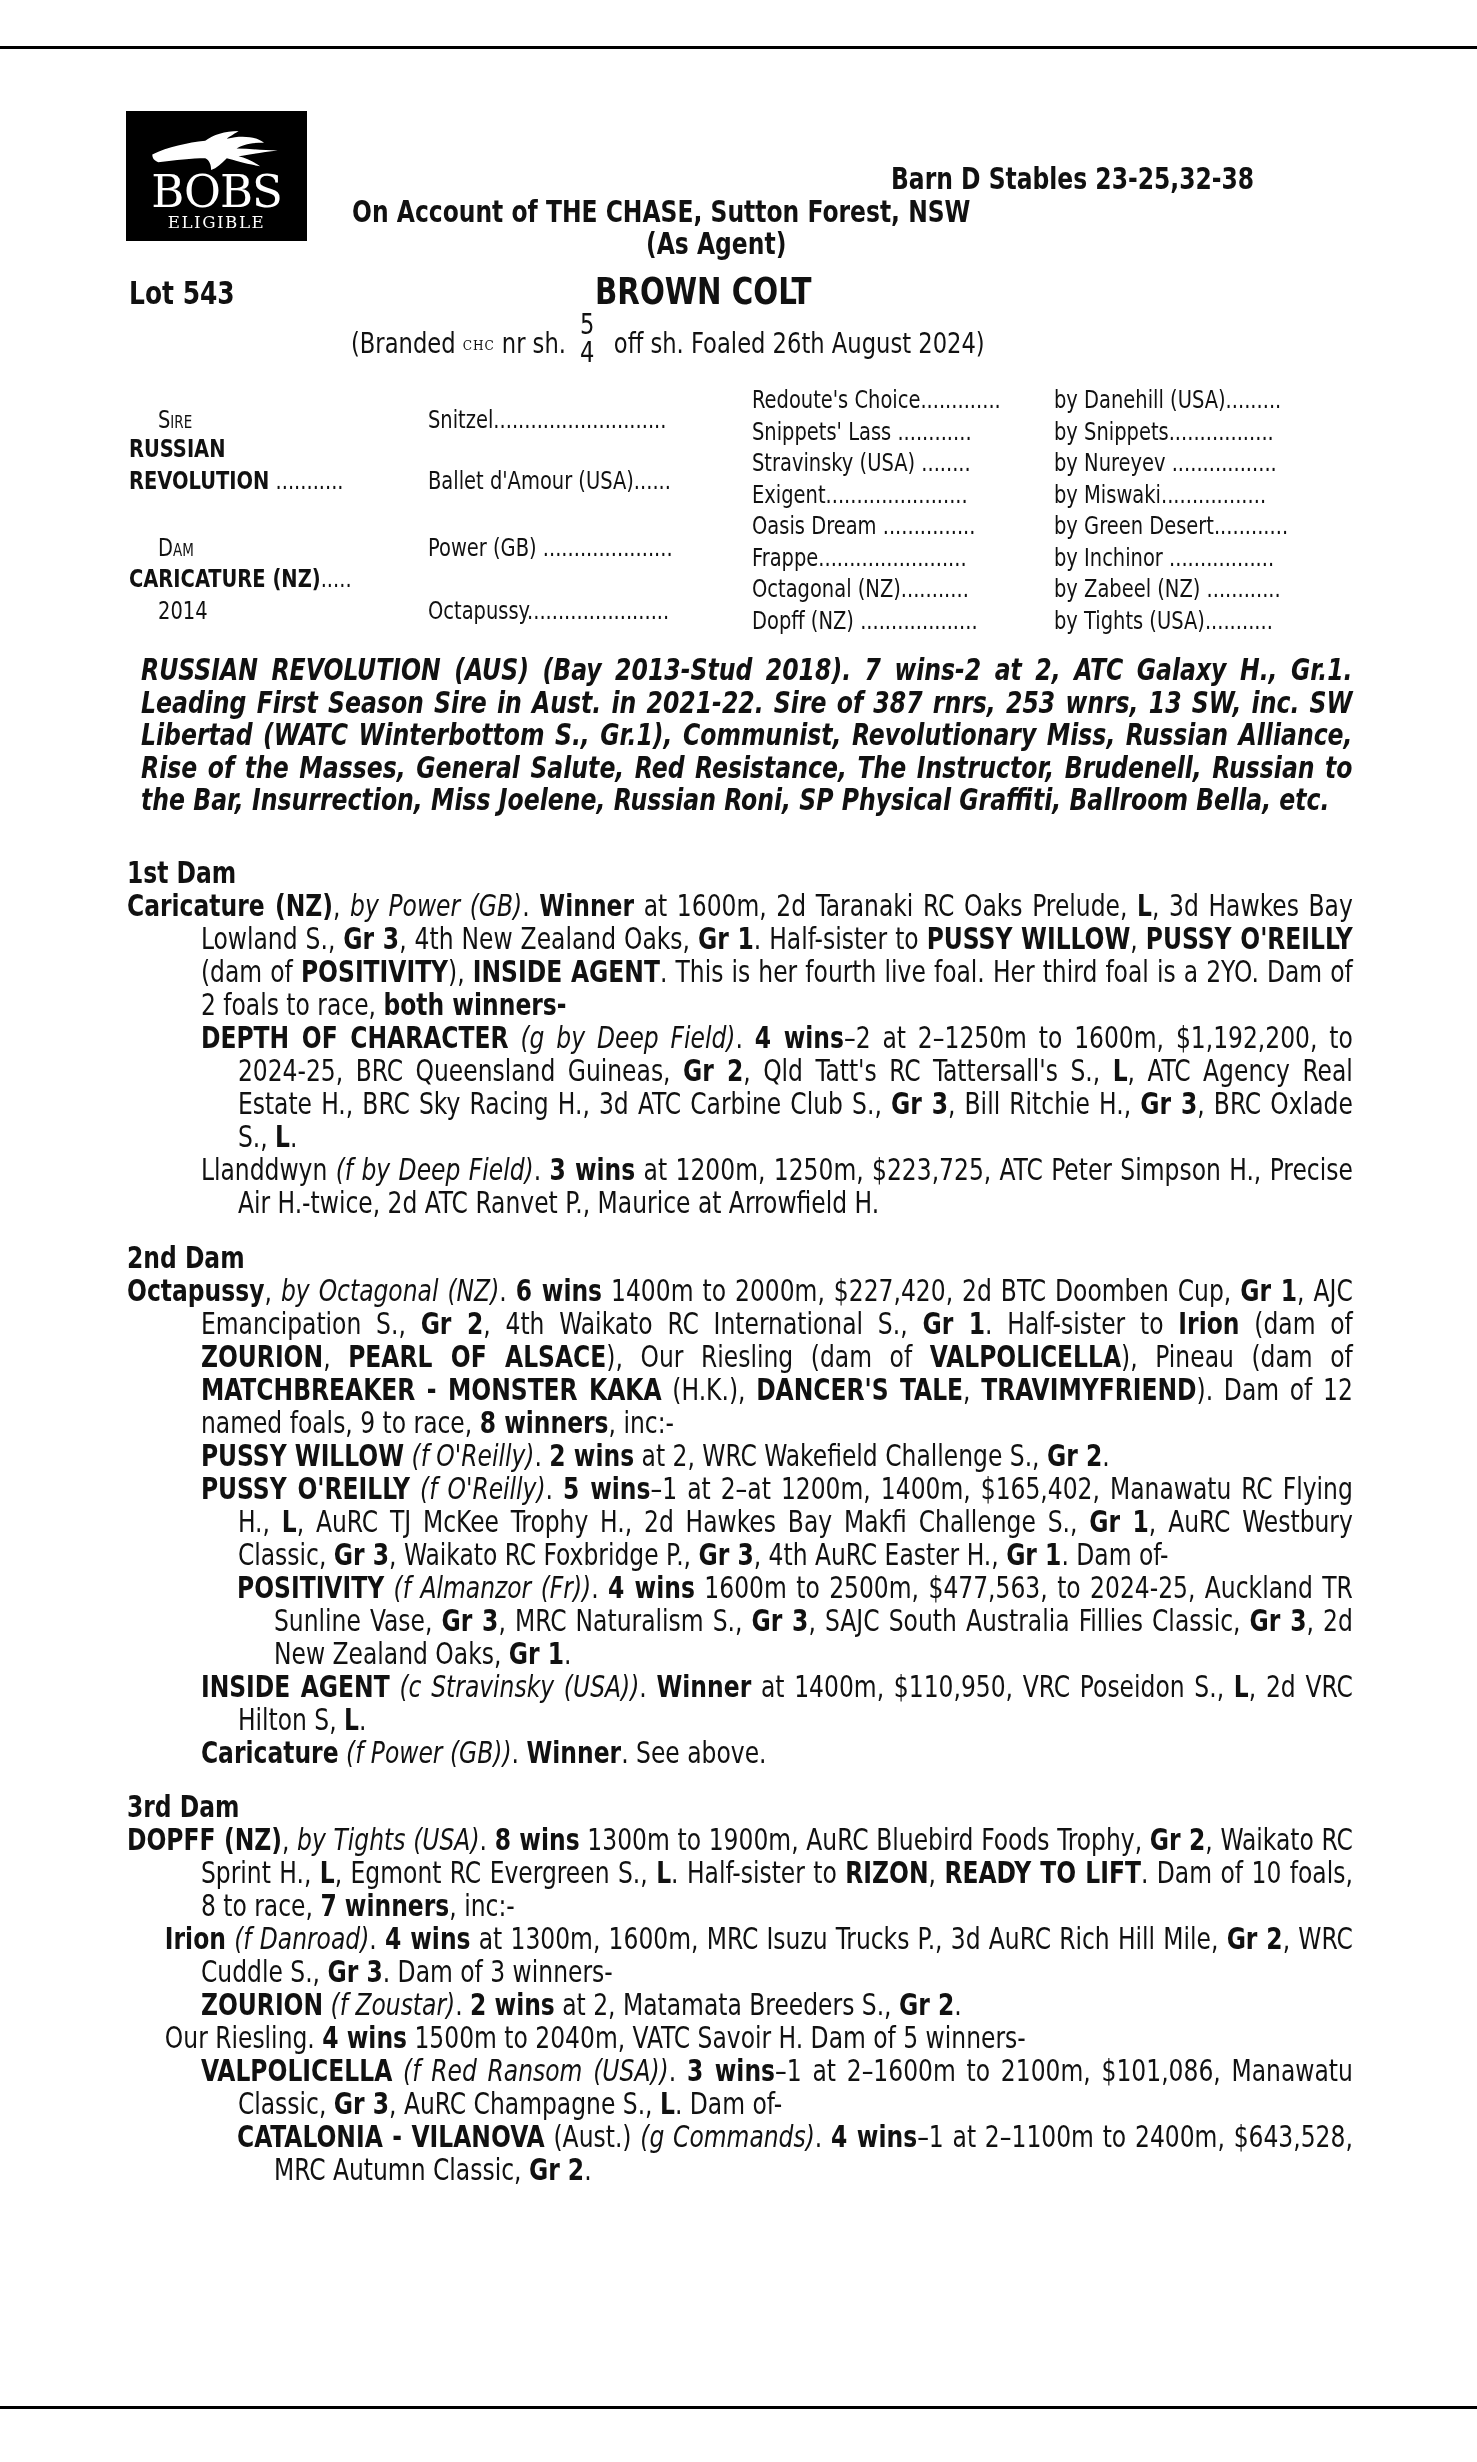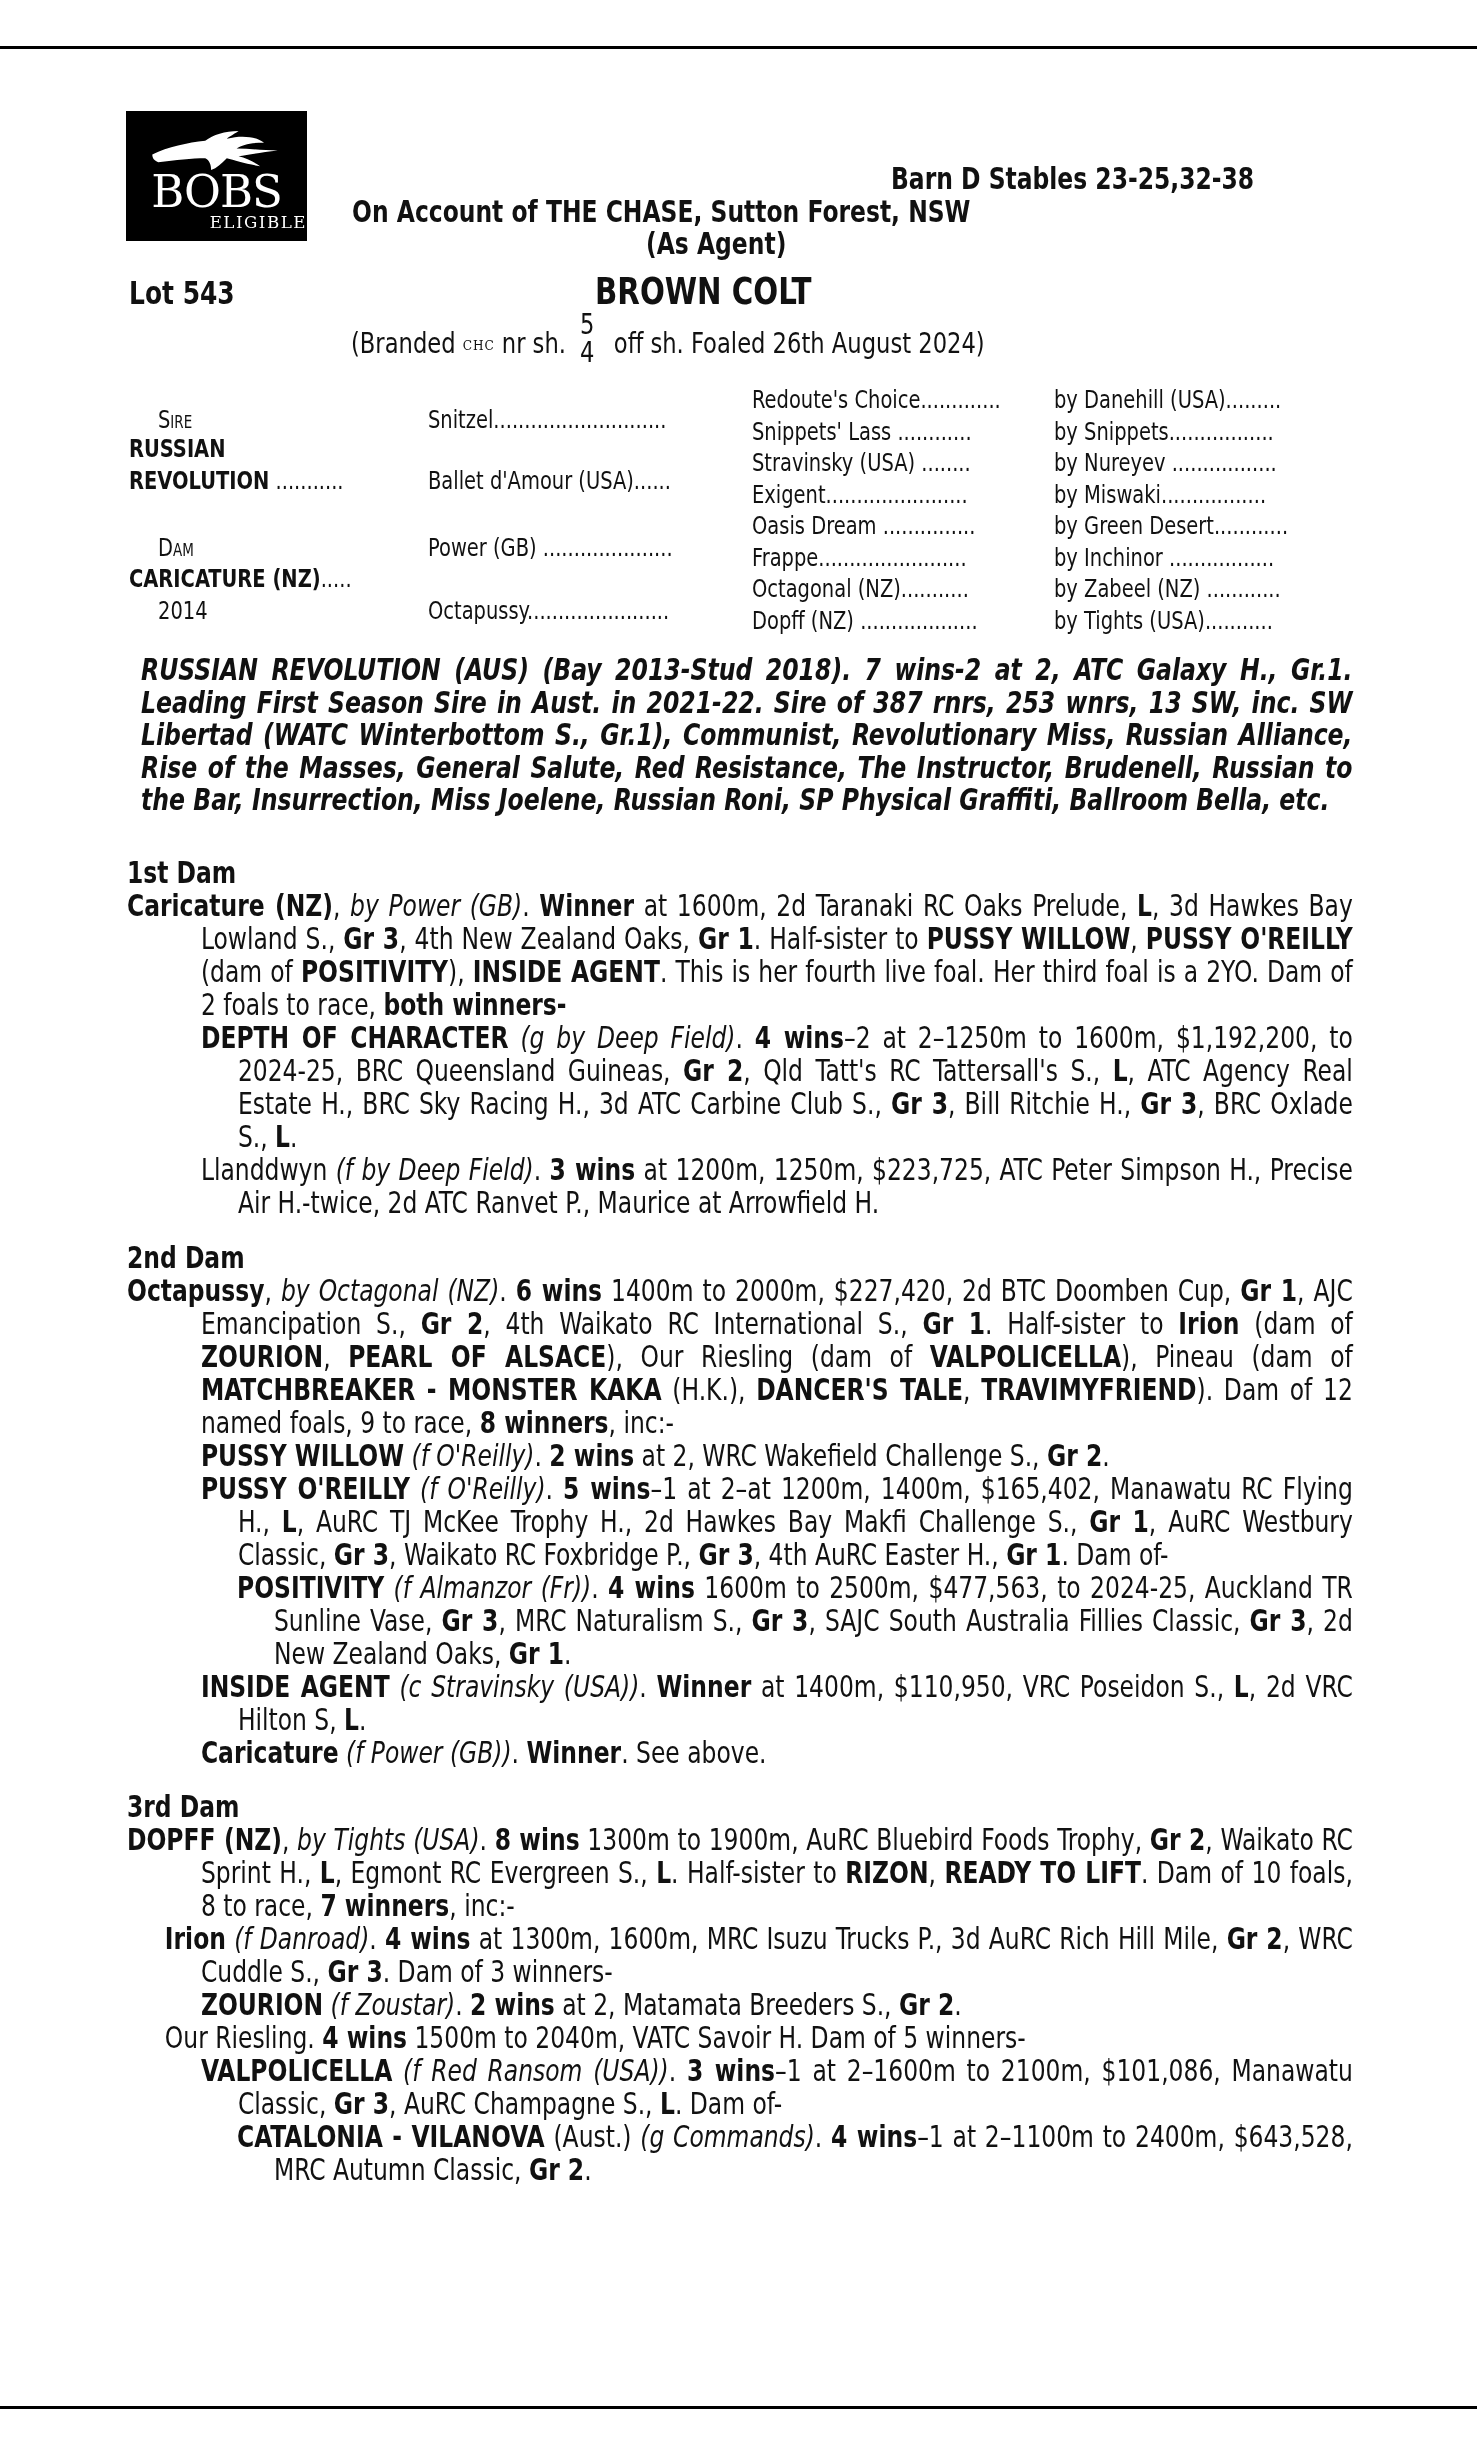--- a/index.html
+++ b/index.html
@@ -8,21 +8,21 @@
   .rule { position:absolute; left:0; width:1478px; height:3px; background:#000; }
   .rule.top { top:46px; }
   .rule.bottom { top:2406px; }
 
   .logo { position:absolute; left:126px; top:111px; width:181px; height:130px; background:#000;
           color:#fff; text-align:center; }
   .logo svg { position:absolute; left:21.7px; top:13.8px; }
   .logo .bobs { position:absolute; left:0; right:0; top:57px; font-family:"DejaVu Serif","Liberation Serif",serif;
                 font-size:45px; letter-spacing:-1px; line-height:47px; }
   .logo .elig { position:absolute; left:0; right:0; top:101px; font-family:"DejaVu Serif","Liberation Serif",serif;
-                font-size:16.7px; letter-spacing:1.5px;text-align:right; }
+                font-size:16.7px; letter-spacing:1.5px; }
 
   .hdr { position:absolute; font-weight:bold; font-size:29.6px; line-height:33px; white-space:nowrap; transform:scaleX(0.88); transform-origin:left top; }
   .barn { left:891px; top:163px; }
   .account { left:352px; top:196px; }
   .agent { left:646px; top:228px; }
   .lot { left:129px; top:277px; font-size:31.5px; }
   .colt { left:595px; top:272px; font-size:37px; line-height:39px; }
 
   .brand { position:absolute; left:351px; top:317px; font-size:28.6px; white-space:nowrap; transform:scaleX(0.88); transform-origin:left top; }
   .brand .chc { font-family:"DejaVu Serif","Liberation Serif",serif; font-size:13.8px; letter-spacing:1px; vertical-align:3px; }

